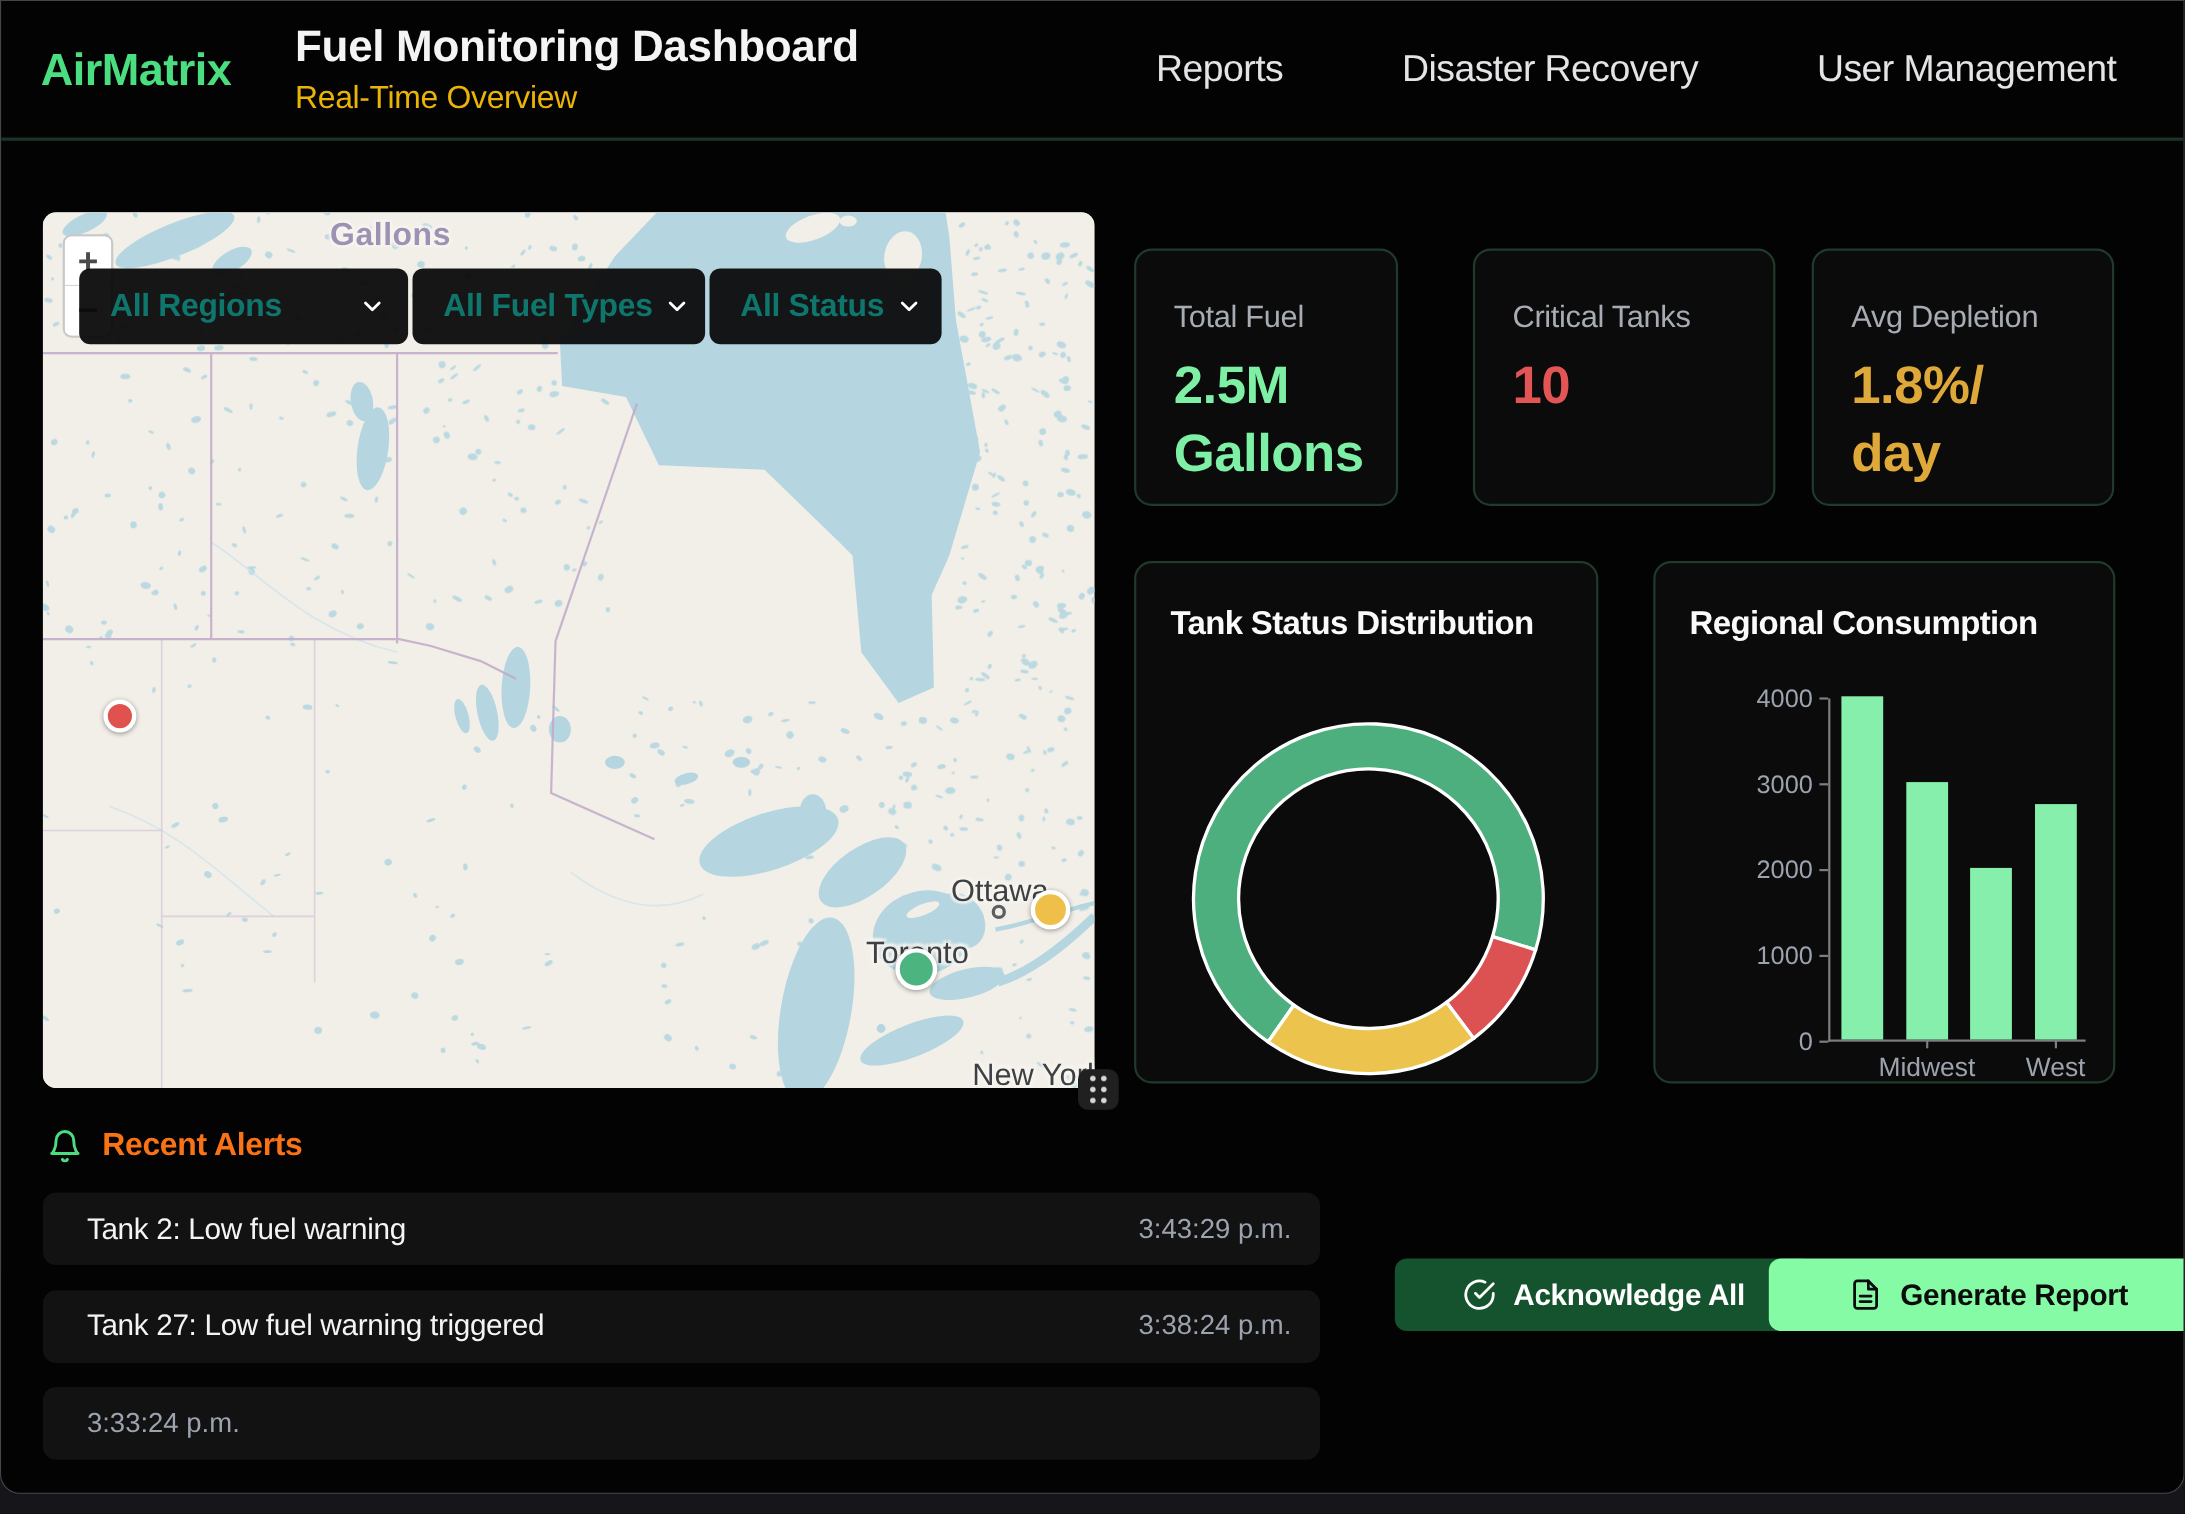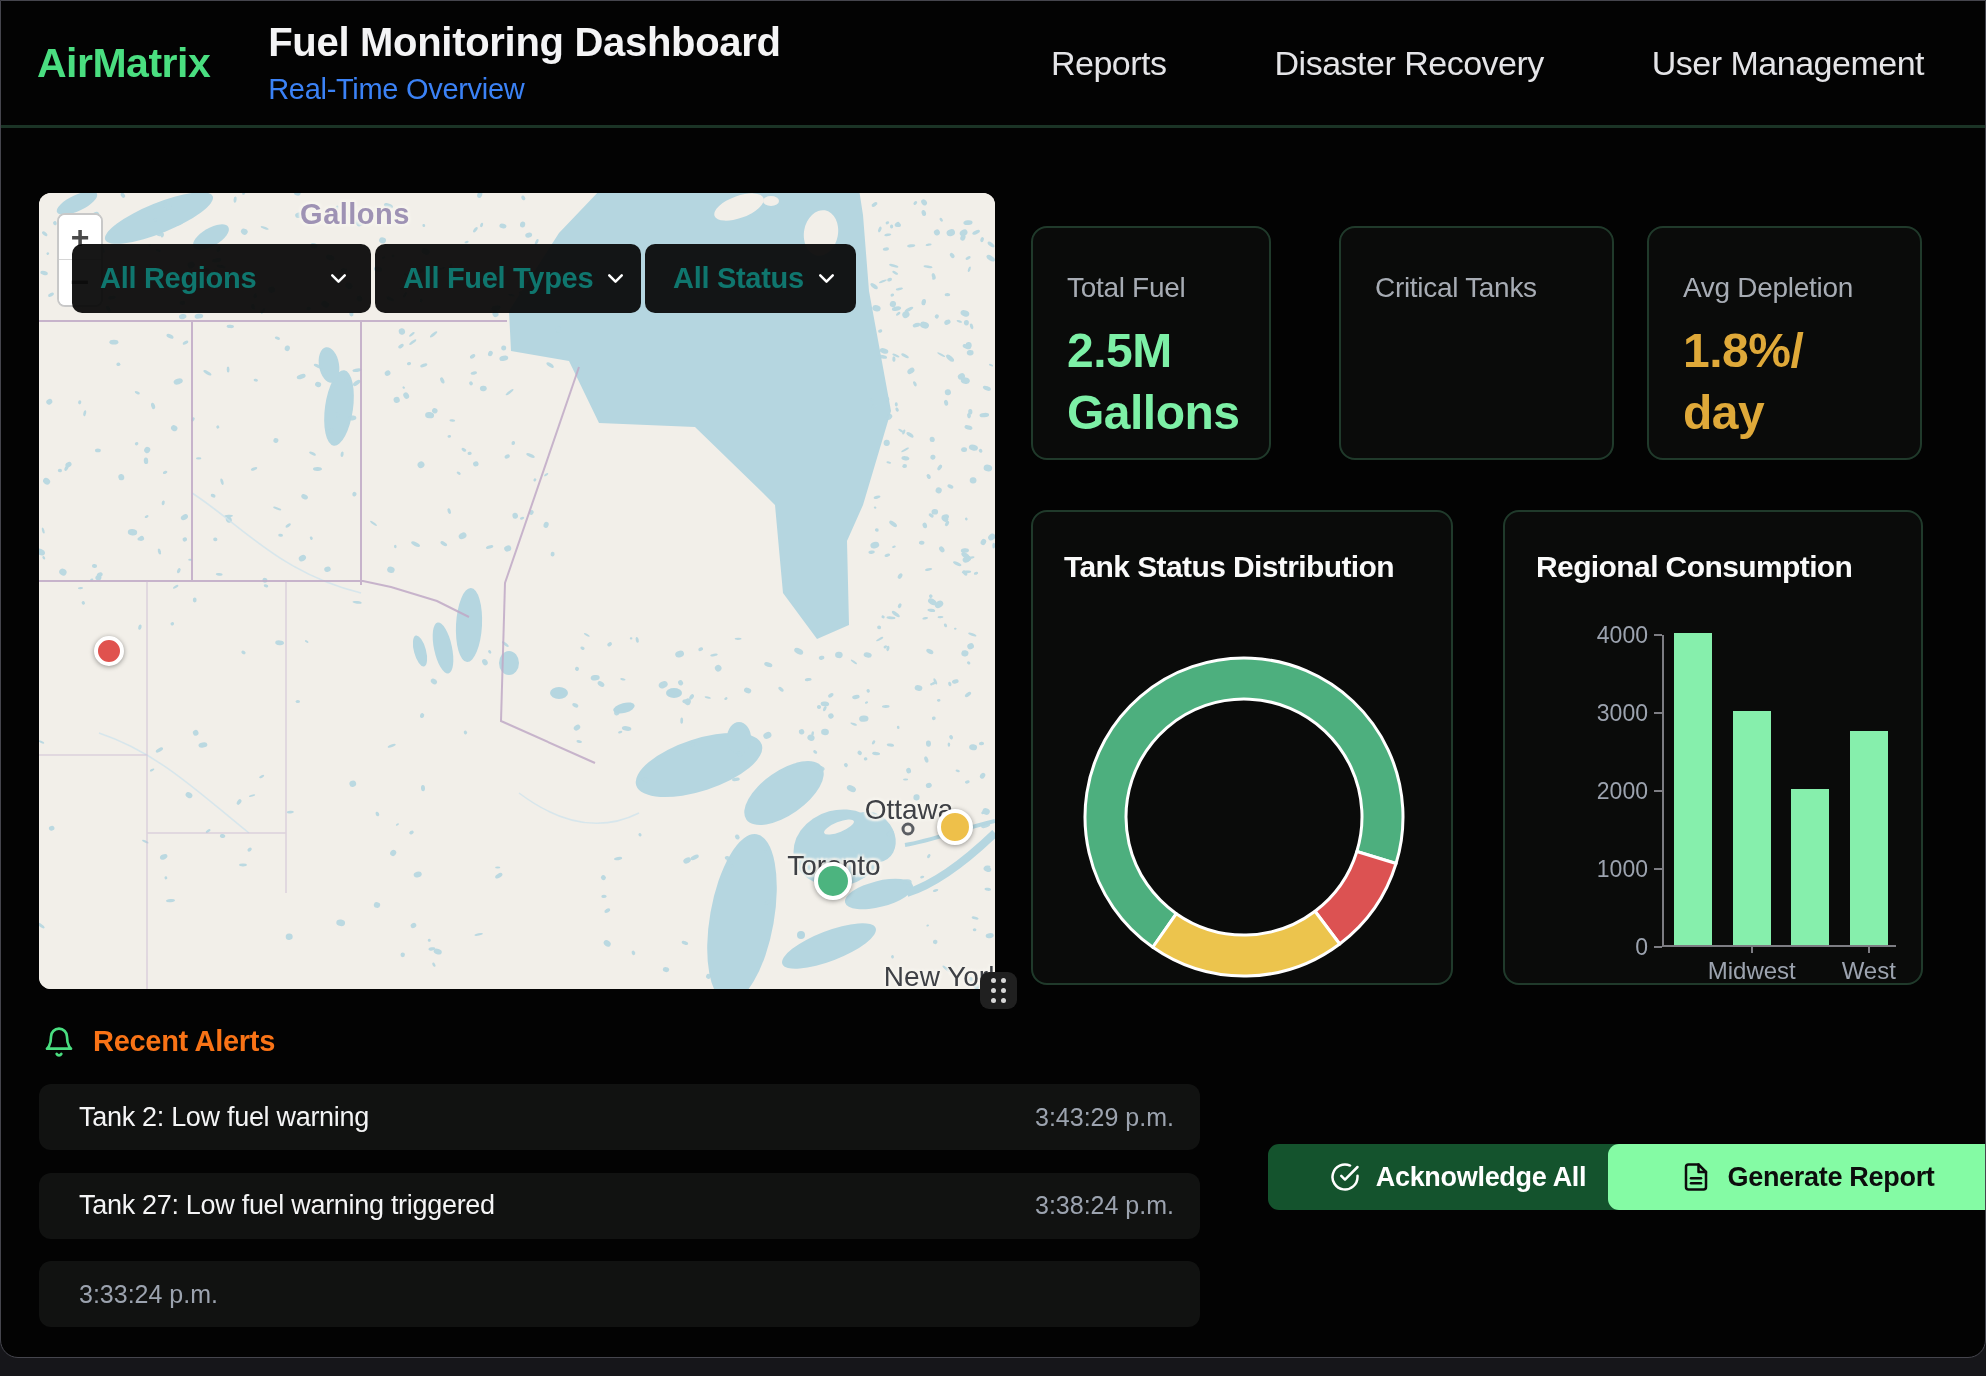--- a/index.html
+++ b/index.html
@@ -2,21 +2,21 @@
 <html><head>
 <meta charset="utf-8">
 <style>
   *{box-sizing:border-box;margin:0;padding:0}
   html,body{width:1986px;height:1376px;background:#16161a;font-family:"Liberation Sans",sans-serif;position:relative;overflow:hidden}
   .app{position:absolute;left:0;top:0;width:1986px;height:1358px;background:#030303;border:1px solid #45454d;border-radius:0 0 18px 18px;overflow:hidden}
   header{position:absolute;left:0;top:0;width:100%;height:127px;border-bottom:3px solid #1b3426;display:flex;align-items:center;padding:0 61px 0 36px}
   .brand{font-size:41px;font-weight:700;color:#4ade80;letter-spacing:-0.5px}
   .title-block{margin-left:58px}
   .page-title{font-size:40px;font-weight:700;color:#f4f4f5;letter-spacing:-0.3px}
-  .page-subtitle{font-size:29px;color:#3b82f6;margin-top:8px;font-weight:400;letter-spacing:-0.3px}
+  .page-subtitle{font-size:29px;color:#eab308;margin-top:8px;font-weight:400;letter-spacing:-0.3px}
   nav{margin-left:auto;display:flex;gap:108px}
   .nav-item{font-size:34px;color:#e4e4e7;cursor:pointer;white-space:nowrap;letter-spacing:-0.5px}
   
   .map-wrap{position:absolute;left:38px;top:192px;width:956px;height:796px}
   .map-clip{position:absolute;inset:0;border-radius:12px;overflow:hidden;background:#f2efe9}
   .map-overlays{position:absolute;inset:0}
   .maplabel{position:absolute;transform:translate(-50%,-50%);white-space:nowrap;
     text-shadow:-2px -2px 2px #f6f4ee,2px -2px 2px #f6f4ee,-2px 2px 2px #f6f4ee,2px 2px 2px #f6f4ee}
   .maplabel.country{font-size:29px;font-weight:600;color:#9e92b4;letter-spacing:.5px}
   .maplabel.city{font-size:28px;font-weight:500;color:#3e4045}
@@ -738,20 +738,23 @@
   <div id="stats-row">
       <div class="card stat-card" style="left: 1030px; top: 225px; width: 240px; height: 234px;">
         <div class="stat-label">Total Fuel</div>
         <div class="stat-value" style="color: rgb(125, 240, 166);">
           <div>2.5M</div>
           <div>Gallons</div>
         </div>
       </div>
       <div class="card stat-card" style="left: 1338px; top: 225px; width: 275px; height: 234px;">
         <div class="stat-label">Critical Tanks</div>
+        <div class="stat-value" style="color: rgb(226, 85, 85);">
+          <div>10</div>
+        </div>
       </div>
       <div class="card stat-card" style="left: 1646px; top: 225px; width: 275px; height: 234px;">
         <div class="stat-label">Avg Depletion</div>
         <div class="stat-value" style="color: rgb(223, 169, 57);">
           <div>1.8%/</div>
           <div>day</div>
         </div>
       </div>
     </div>
 

